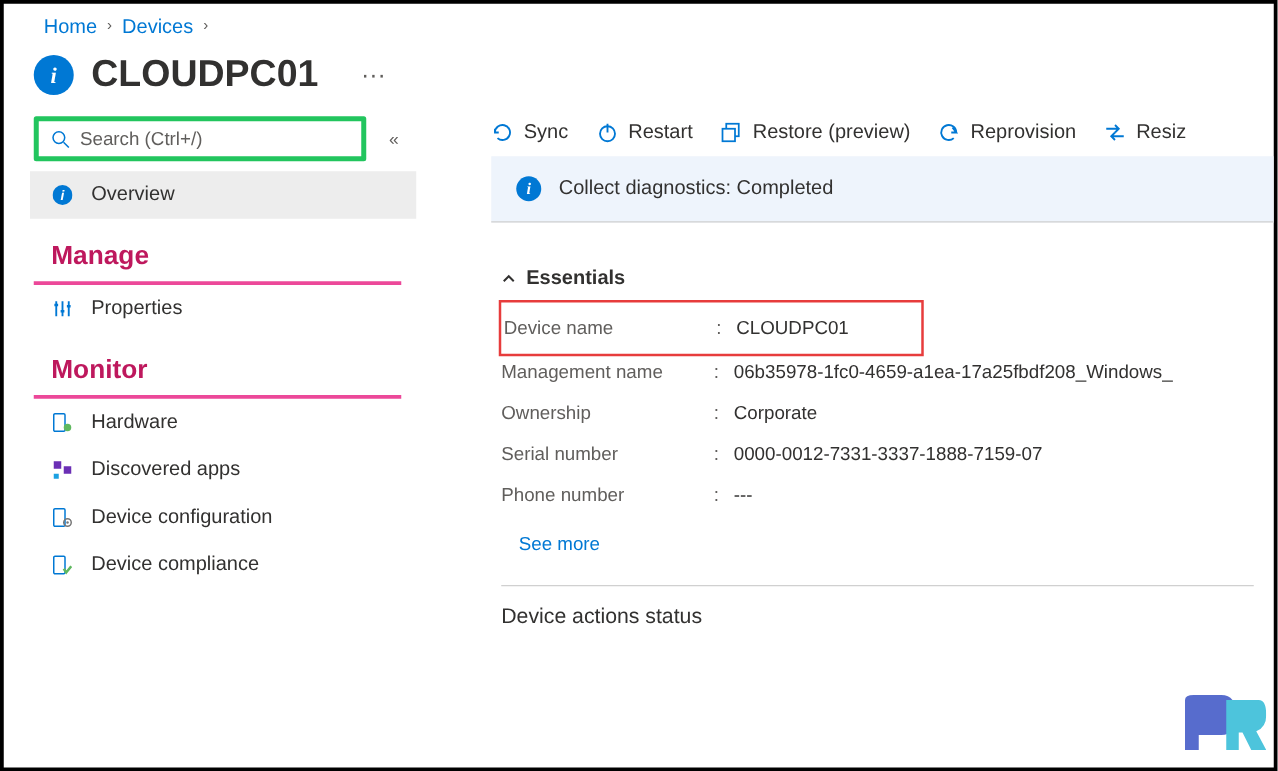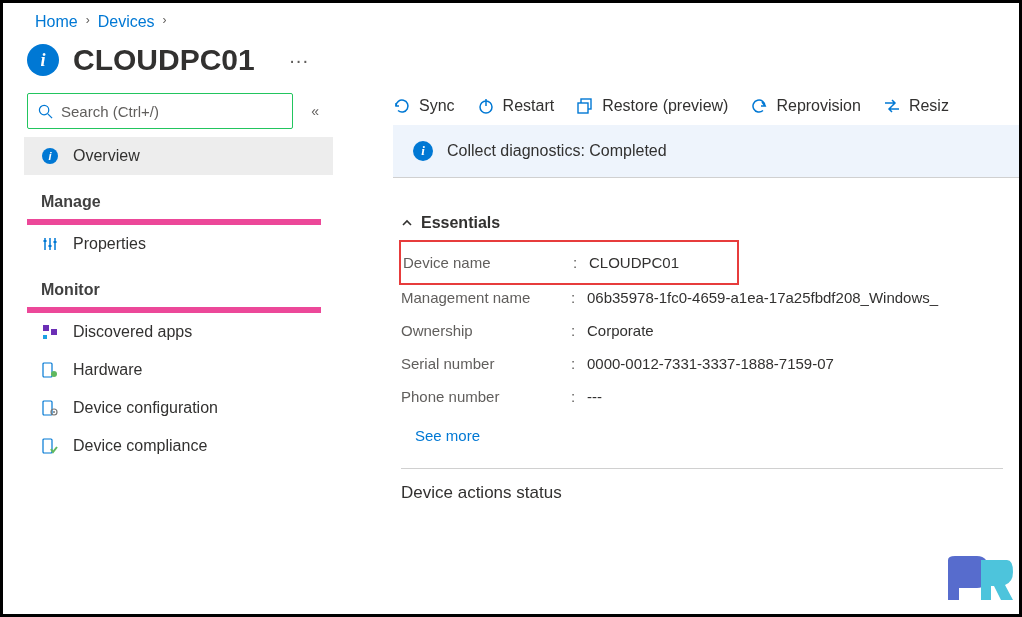--- a/index.html
+++ b/index.html
@@ -11,31 +11,31 @@
     
     .page-header { display: flex; align-items: center; padding: 8px 24px 16px 24px; gap: 14px; }
     .header-icon { width: 32px; height: 32px; border-radius: 50%; background: #0078d4; display: flex; align-items: center; justify-content: center; color: #fff; font-size: 18px; font-weight: bold; font-family: Georgia, serif; font-style: italic; }
     .page-title { font-size: 30px; font-weight: 600; color: #323130; }
     .more-dots { color: #605e5c; font-size: 20px; margin-left: 20px; cursor: pointer; }
     
     .main { display: flex; }
     
     .sidebar { width: 330px; padding: 0 0 0 24px; }
     .search-row { display: flex; align-items: center; gap: 12px; margin-bottom: 8px; padding-right: 8px; }
-    .search-box { flex: 1; height: 36px; border: 1px solid #22c55e; border-radius: 2px; display: flex; align-items: center; padding: 0 10px; gap: 8px; }
+    .search-box { flex: 1; height: 36px; border: 4px solid #22c55e; border-radius: 2px; display: flex; align-items: center; padding: 0 10px; gap: 8px; }
     .search-box input { border: none; outline: none; font-size: 15px; flex: 1; color: #323130; }
     .search-box input::placeholder { color: #605e5c; }
     .search-box .mag { color: #0078d4; }
     .collapse-chev { color: #605e5c; font-size: 14px; cursor: pointer; padding: 6px; }
     
     .nav-item { display: flex; align-items: center; gap: 14px; padding: 10px 14px; font-size: 16px; color: #323130; cursor: pointer; }
     .nav-item.active { background: #ededed; border-left: 3px solid transparent; margin-left: -3px; padding-left: 14px; }
     .nav-item .icon { width: 18px; height: 18px; display: inline-flex; align-items: center; justify-content: center; flex-shrink: 0; }
     
-    .section-header { font-weight: 600; font-size: 16px; color: #404040; padding: 18px 14px 8px 14px; border-bottom: 6px solid #ec4899; margin-right: 12px; }
+    .section-header { font-weight: 600; font-size: 21px; color: #be185d; padding: 18px 14px 8px 14px; border-bottom: 3px solid #ec4899; margin-right: 12px; }
     
     .content { flex: 1; padding: 0 0 0 60px; }
     
     .cmdbar { display: flex; gap: 22px; padding: 4px 0 10px 0; align-items: center; }
     .cmd-btn { display: flex; align-items: center; gap: 8px; color: #323130; font-size: 16px; cursor: pointer; }
     .cmd-btn .icon { color: #0078d4; display: inline-flex; }
     
     .info-bar { background: #eef4fc; border-bottom: 1px solid #d0d0d0; padding: 16px 20px; display: flex; align-items: center; gap: 14px; font-size: 16px; color: #323130; }
     .info-bar .info-icon { width: 20px; height: 20px; border-radius: 50%; background: #0078d4; color: #fff; display: flex; align-items: center; justify-content: center; font-family: Georgia, serif; font-style: italic; font-weight: bold; font-size: 13px; }
     
@@ -112,36 +112,36 @@
           </svg>
       </span>
       <span>Properties</span>
     </div>
 
     <div class="section-header">Monitor</div>
 
     <div class="nav-item">
       <span class="icon">
         <svg width="16" height="16" viewBox="0 0 16 16">
+            <rect x="1" y="1" width="9" height="14" rx="1" fill="none" stroke="#0078d4" stroke-width="1.2"></rect>
+            <circle cx="12" cy="12" r="3" fill="#5fb85f"></circle>
+          </svg>
+      </span>
+      <span>Hardware</span>
+    </div>
+
+    <div class="nav-item">
+      <span class="icon">
+        <svg width="16" height="16" viewBox="0 0 16 16">
             <rect x="1" y="1" width="6" height="6" fill="#6b2fb5"></rect>
             <rect x="9" y="5" width="6" height="6" fill="#6b2fb5"></rect>
             <rect x="1" y="11" width="4" height="4" fill="#1ba1e2"></rect>
           </svg>
       </span>
       <span>Discovered apps</span>
-    </div>
-
-    <div class="nav-item">
-      <span class="icon">
-        <svg width="16" height="16" viewBox="0 0 16 16">
-            <rect x="1" y="1" width="9" height="14" rx="1" fill="none" stroke="#0078d4" stroke-width="1.2"></rect>
-            <circle cx="12" cy="12" r="3" fill="#5fb85f"></circle>
-          </svg>
-      </span>
-      <span>Hardware</span>
     </div>
 
     <div class="nav-item">
       <span class="icon">
         <svg width="16" height="16" viewBox="0 0 16 16">
             <rect x="1" y="1" width="9" height="14" rx="1" fill="none" stroke="#0078d4" stroke-width="1.2"></rect>
             <circle cx="12" cy="12" r="3" fill="none" stroke="#777" stroke-width="1.2"></circle>
             <circle cx="12" cy="12" r="1" fill="#777"></circle>
           </svg>
       </span>

